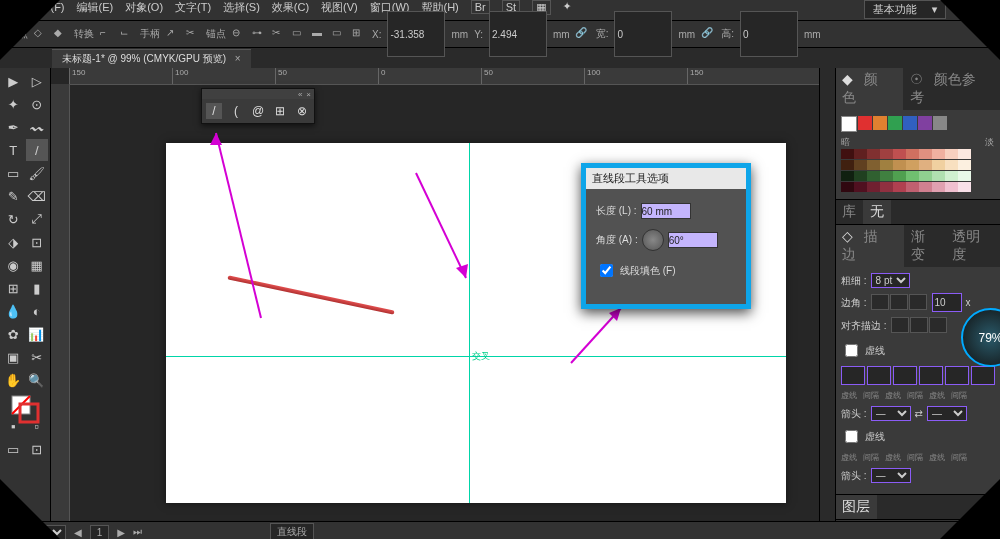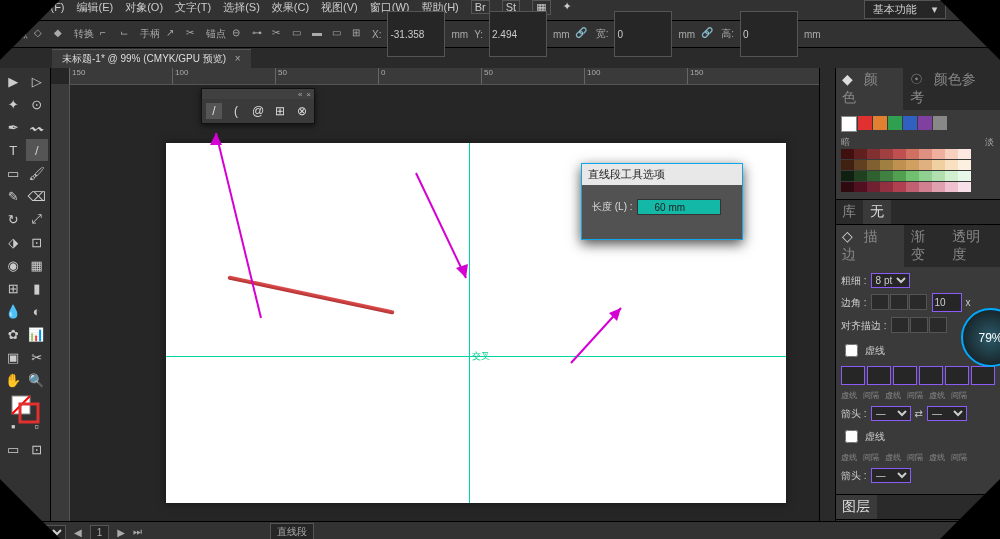--- a/index.html
+++ b/index.html
@@ -23,25 +23,25 @@
 .ruler-h span{width:100px;border-left:1px solid #666;padding-left:2px}
 .ruler-v{position:absolute;top:16px;left:0;width:18px;bottom:0;background:#3a3a3a;border-right:1px solid #555}
 .artboard{position:absolute;top:75px;left:115px;width:620px;height:360px;background:#fff;box-shadow:0 0 8px rgba(0,0,0,.5)}
 .guide-h{position:absolute;top:0;left:0;right:0;border-top:1px solid #00d5a8}
 .guide-v{position:absolute;top:0;bottom:0;left:0;border-left:1px solid #00d5a8}
 .redline{position:absolute;width:170px;height:4px;background:linear-gradient(#e25050,#b03030);border-radius:2px;transform:rotate(12deg)}
 .toolopts{position:absolute;width:112px;background:#3a3a3a;border:1px solid #111;box-shadow:0 2px 6px rgba(0,0,0,.6)}
 .toolopts .hdr{height:8px;background:#404040;display:flex;justify-content:flex-end;padding:1px 3px;gap:4px;font-size:8px;color:#aaa}
 .toolopts .row{display:flex;padding:4px;gap:6px}
 .toolopts .row span{width:16px;height:16px;display:flex;align-items:center;justify-content:center;color:#ddd;font-size:12px}
-.dialog{position:absolute;width:160px;background:#525252;border:1px solid #0ea5e9;box-shadow:0 4px 12px rgba(0,0,0,.7)}
+.dialog{position:absolute;width:160px;background:#525252;border:5px solid #0ea5e9;box-shadow:0 4px 12px rgba(0,0,0,.7)}
 .dialog .title{background:#e8e8e8;color:#222;padding:3px 6px;font-size:11px}
 .dialog .body{padding:14px 10px;font-size:10px;color:#ddd}
 .dialog .body div{margin-bottom:10px;display:flex;align-items:center;gap:4px}
-.dialog input[type=text]{width:48px;height:14px;background:#14b8a6;color:#222;border:1px solid #333;font-size:10px;padding:0 17px}
+.dialog input[type=text]{width:48px;height:14px;background:#c4b5fd;color:#222;border:1px solid #333;font-size:10px;padding:0 0}
 .dialog .dial{width:20px;height:20px;border-radius:50%;background:radial-gradient(#888,#555);border:1px solid #333}
 .dialog .btns{display:flex;gap:6px;padding:6px 10px 12px}
 .dialog button{flex:1;background:#6a6a6a;border:1px solid #333;color:#eee;font-size:10px;padding:2px 0}
 .rpanel{width:180px;background:#323232;border-left:1px solid #000;position:relative}
 .rpanel .stack{width:15px;position:absolute;left:0;top:0;bottom:0;background:#2a2a2a;border-right:1px solid #000}
 .rpanel .content{margin-left:15px;height:100%;overflow:hidden}
 .pgrp{border-bottom:1px solid #000}
 .pgrp .tabs{display:flex;background:#2a2a2a;font-size:14px}
 .pgrp .tabs span{padding:3px 7px;color:#888}
 .pgrp .tabs span.act{background:#3a3a3a;color:#ddd}
@@ -215,20 +215,29 @@
         <polygon points="60,5 48,10 56,18" fill="#d400d4"></polygon>
       </svg>
 
     <div class="dialog" style="top:95px;left:530px">
       <div class="title">直线段工具选项</div>
       <div class="body">
         <div>
             <span>长度 (L) :</span>
             <input type="text" value="60 mm" style="">
           </div>
+        <div>
+            <span>角度 (A) :</span>
+            <span class="dial"></span>
+            <input type="text" value="60°" style="">
+          </div>
+        <div>
+            <input type="checkbox" checked="" style="">
+            <span>线段填色 (F)</span>
+          </div>
       </div>
     </div>
   </div>
 
   <div class="rpanel">
     <div class="stack"></div>
     <div class="content">
       <div class="pgrp">
         <div class="tabs">
             <span class="act">◆ <span>颜色</span></span>

